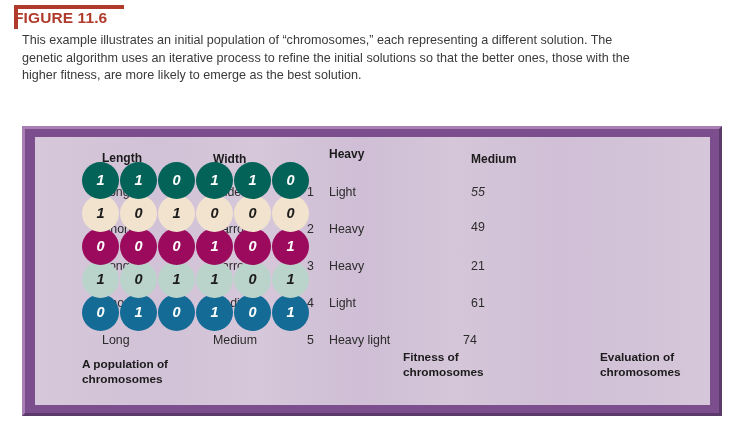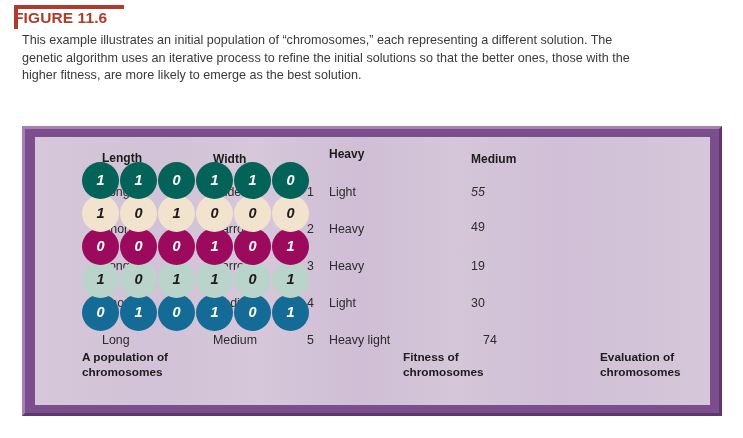--- a/index.html
+++ b/index.html
@@ -226,34 +226,34 @@
           <div class="cell" style="left: 436px; top: 48px; font-style: italic;">55</div>
           <div class="cell" style="left: 272px; top: 85px;">2</div>
           <div class="cell" style="left: 67px; top: 85px;">Short</div>
           <div class="cell" style="left: 178px; top: 85px;">Narrow</div>
           <div class="cell" style="left: 294px; top: 85px;">Heavy</div>
           <div class="cell" style="left: 436px; top: 83px;">49</div>
           <div class="cell" style="left: 272px; top: 122px;">3</div>
           <div class="cell" style="left: 67px; top: 122px;">Long</div>
           <div class="cell" style="left: 178px; top: 122px;">Narrow</div>
           <div class="cell" style="left: 294px; top: 122px;">Heavy</div>
-          <div class="cell" style="left: 436px; top: 122px;">19</div>
+          <div class="cell" style="left: 436px; top: 122px;">21</div>
           <div class="cell" style="left: 272px; top: 159px;">4</div>
           <div class="cell" style="left: 67px; top: 159px;">Short</div>
           <div class="cell" style="left: 178px; top: 159px;">Medium</div>
           <div class="cell" style="left: 294px; top: 159px;">Light</div>
-          <div class="cell" style="left: 436px; top: 159px;">30</div>
+          <div class="cell" style="left: 436px; top: 159px;">61</div>
           <div class="cell" style="left: 272px; top: 196px;">5</div>
           <div class="cell" style="left: 67px; top: 196px;">Long</div>
           <div class="cell" style="left: 178px; top: 196px;">Medium</div>
           <div class="cell" style="left: 294px; top: 196px;">Heavy light</div>
-          <div class="cell" style="left: 448px; top: 196px;">74</div>
-        </div>
-
-      <div class="caption" id="cap-pop" style="left:47px;  top:213px;">
+          <div class="cell" style="left: 428px; top: 196px;">74</div>
+        </div>
+
+      <div class="caption" id="cap-pop" style="left:47px;  top:220px;">
           <div>A population of</div>
           <div>chromosomes</div>
         </div>
       <div class="caption" id="cap-dec" style="left:368px; top:213px;">
           <div>Fitness of</div>
           <div>chromosomes</div>
         </div>
       <div class="caption" id="cap-eval" style="left:565px; top:213px;">
           <div>Evaluation of</div>
           <div>chromosomes</div>

